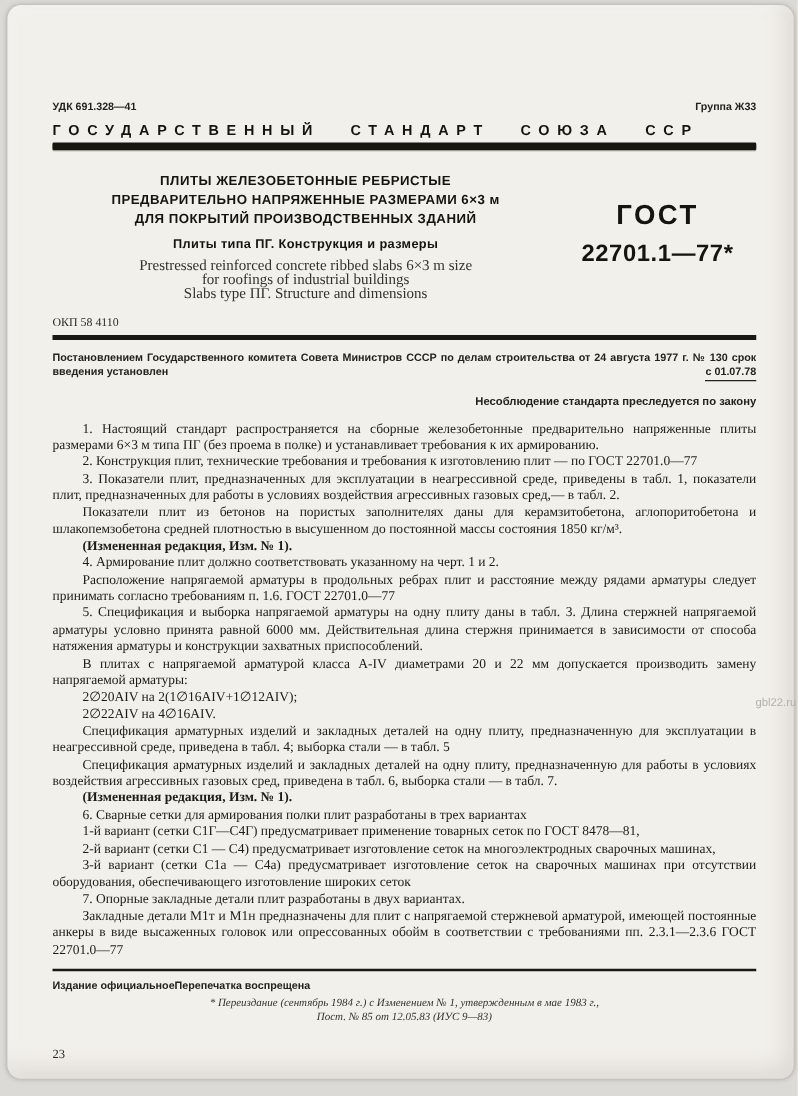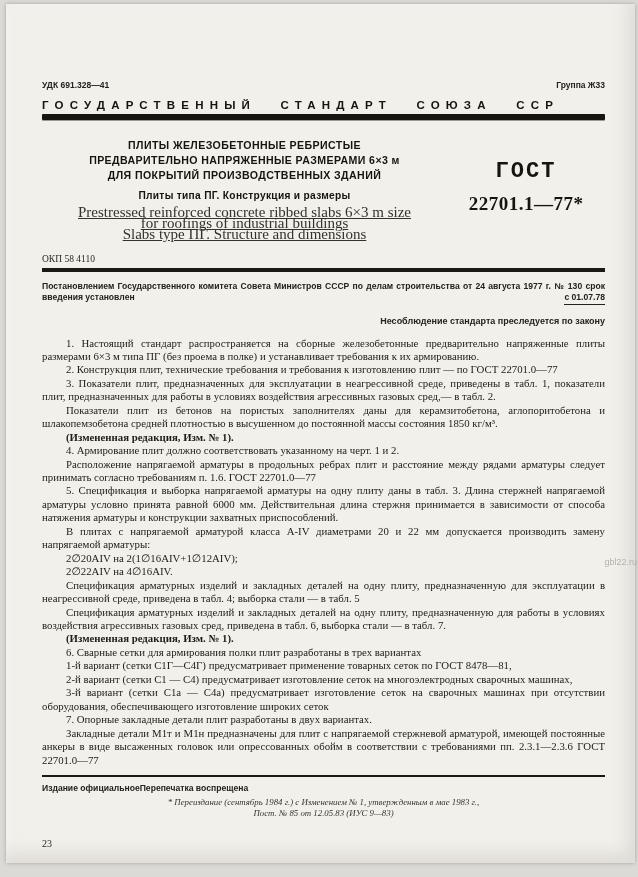--- a/index.html
+++ b/index.html
@@ -8,44 +8,45 @@
     background:#dcdad6;
     font-family:"Liberation Serif",serif;
     position:relative;
     overflow:hidden;
   }
   .page{
     position:absolute;left:6px;top:4px;right:3px;bottom:14px;
     background:#f2f0eb;
     box-shadow:0 0 4px rgba(0,0,0,.25), inset -6px -8px 18px rgba(120,115,108,.18), inset 4px 2px 10px rgba(255,255,255,.5);
     color:#1d1c19;
+    border-radius:11px;
   }
   .inner{position:absolute;left:36px;right:30px;top:76px;}
 
   
   .udk-row{display:flex;justify-content:space-between;
     font-family:"Liberation Sans",sans-serif;font-weight:bold;font-size:8.5px;color:#23221f;}
   .banner{margin-top:9px;text-align:left;
     font-family:"Liberation Sans",sans-serif;font-weight:bold;font-size:11.5px;
     letter-spacing:6.2px;word-spacing:15px;white-space:nowrap;color:#15140f;}
   .banner-bar{height:6px;background:#17160f;margin-top:3px;border-radius:1px;
     box-shadow:0 1px 0 rgba(23,22,15,.4);}
 
   
   .title-zone{display:flex;margin-top:18px;}
   .title-left{width:405px;text-align:center;}
   .title-main{font-family:"Liberation Sans",sans-serif;font-weight:bold;font-size:10.6px;
     line-height:15px;color:#15140f;letter-spacing:.4px;}
   .title-sub{font-family:"Liberation Sans",sans-serif;font-weight:bold;font-size:10.2px;
     margin-top:7px;color:#15140f;letter-spacing:.3px;}
-  .title-eng{font-size:15px;line-height:11px;margin-top:6px;color:#33322d;text-decoration:underline;}
+  .title-eng{font-size:12px;line-height:11px;margin-top:6px;color:#33322d;}
   .gost-box{flex:1;text-align:center;padding-top:22px;
     font-family:"Liberation Sans",sans-serif;font-weight:bold;color:#15140f;}
-  .gost-label{font-size:22px;letter-spacing:2px;line-height:24px;font-family:Liberation Mono, monospace;}
-  .gost-number{font-size:19px;letter-spacing:.5px;margin-top:9px;font-family:Liberation Serif, serif;}
+  .gost-label{font-size:22px;letter-spacing:2px;line-height:24px;}
+  .gost-number{font-size:19px;letter-spacing:.5px;margin-top:9px;}
 
   
   .okp{font-size:9.5px;margin-top:14px;color:#2a2924;}
   .rule-thick{height:3.5px;background:#1a1914;margin-top:4px;}
 
   
   .decree{position:relative;margin-top:9px;
     font-family:"Liberation Sans",sans-serif;font-weight:bold;font-size:8.6px;
     line-height:11.5px;text-align:justify;color:#23221d;}
   .decree-date{position:absolute;right:0;bottom:-1px;

